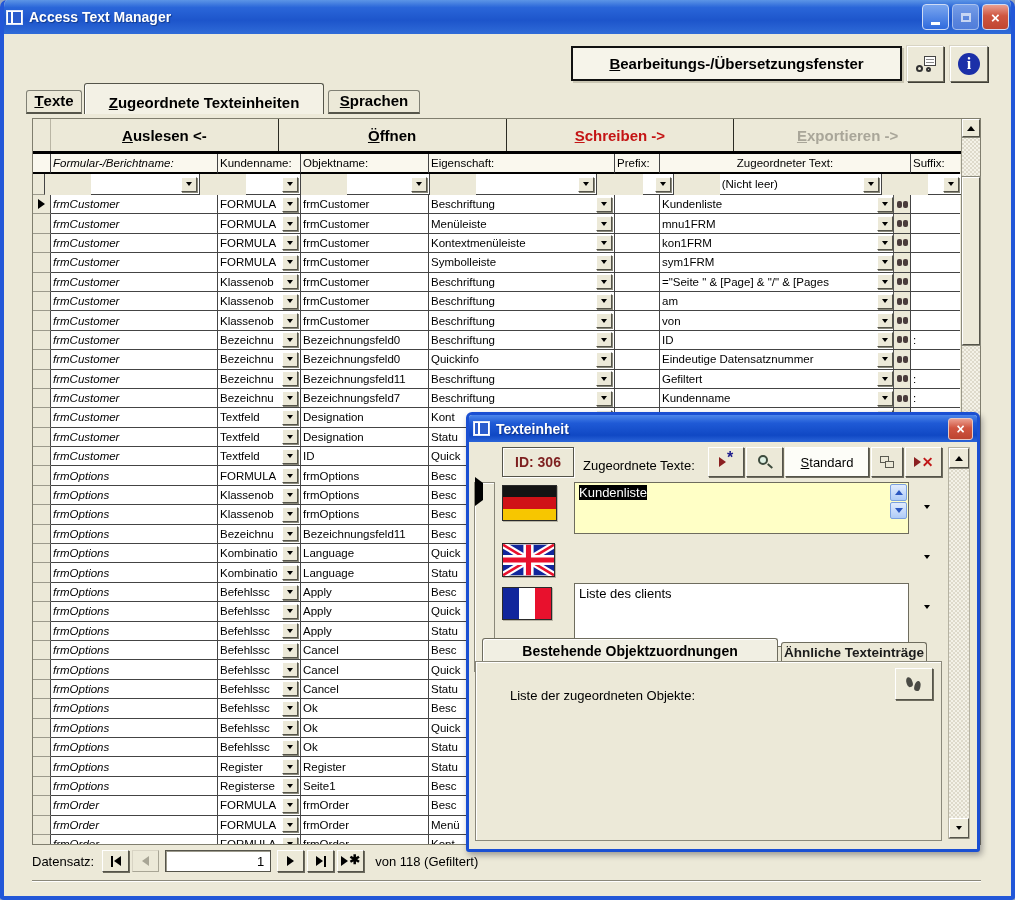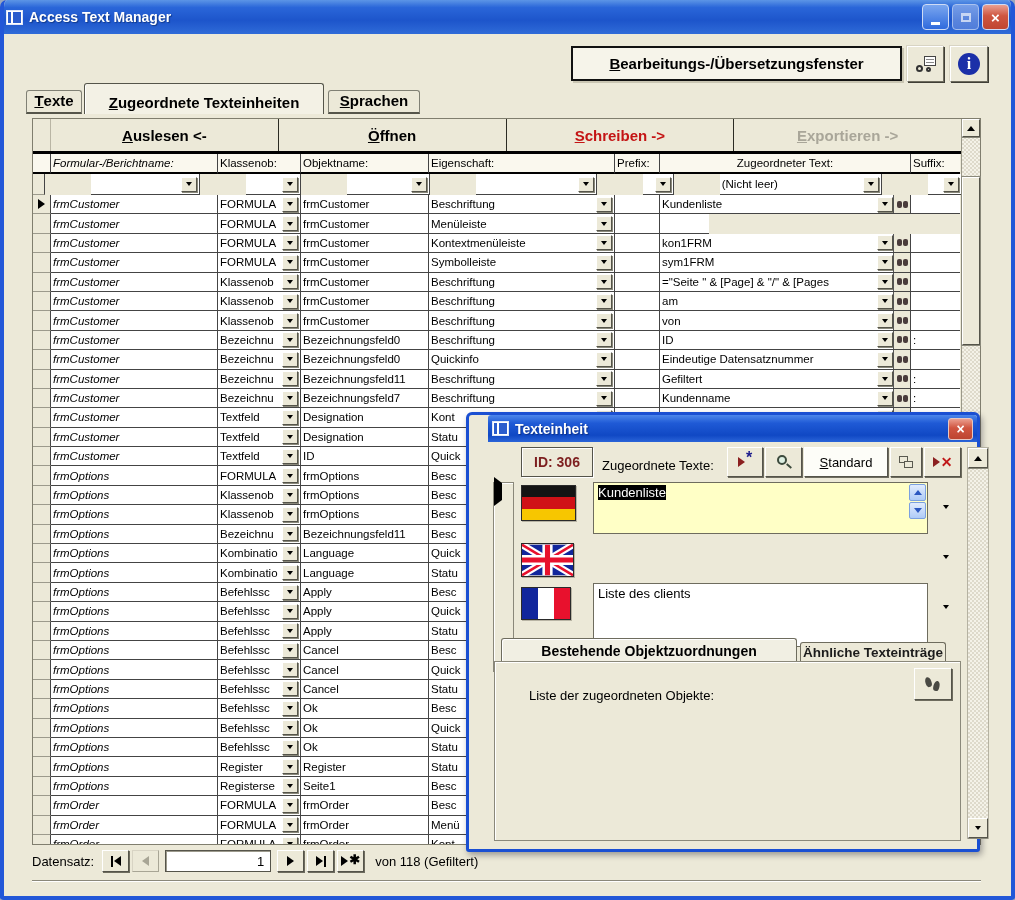--- a/index.html
+++ b/index.html
@@ -94,21 +94,21 @@
   .tri-l.dis { border-right-color:#a8a595; }
   .bar-v { width:2px; height:11px; background:#000; }
   .nav-btn.disabled { box-shadow:none; border-color:#d8d4c4 #a8a595 #a8a595 #d8d4c4; }
   .rec-input { width:106px; height:22px; border:1px solid #55544a; box-shadow:inset 1px 1px 0 #9c9a8c;
                background:#fff; font-size:13px; text-align:right; padding-right:6px; margin:0 6px 0 3px; }
   .rec-star { font-weight:bold; color:#000; font-size:13px; margin-top:-4px; }
   .recnav .info { margin-left:8px; }
   .bottom-line { position:absolute; left:28px; top:880px; width:949px; height:0; border-top:1px solid #8a887a; box-shadow:0 1px 0 #fff; }
   
   .dialog { position:absolute; left:462px; top:412px; width:514px; height:440px; border:3px solid #1a4fd2;
-            border-radius:6px 6px 3px 3px; background:#ECE9D8; box-shadow:2px 3px 6px rgba(0,0,20,.35);padding-left:19px; }
+            border-radius:6px 6px 3px 3px; background:#ECE9D8; box-shadow:2px 3px 6px rgba(0,0,20,.35); }
   .dlg-titlebar { height:27px; background:linear-gradient(180deg,#4c86ea 0%,#1f5ad6 30%,#1048c4 75%,#2a64d8 100%);
                   border-radius:3px 3px 0 0; display:flex; align-items:center; padding:0 4px; }
   .dlg-titlebar .dlg-title { color:#fff; font-weight:bold; font-size:14px; flex:1; margin-left:6px; text-shadow:1px 1px 1px #0c2f86; }
   .dlg-close { width:25px; height:22px; border-radius:3px; border:1px solid #e8c7c0;
                background:linear-gradient(180deg,#eb9f8f,#d05540 45%,#bd4530); color:#fff; font-weight:bold;
                font-size:14px; display:flex; align-items:center; justify-content:center; }
   .dlg-body { position:relative; width:100%; height:407px; background:#ECE9D8; }
   .idbox { position:absolute; left:33px; top:5px; width:72px; height:30px; background:#ECE9D8;
            border:1px solid #55544a; box-shadow:inset 1px 1px 0 #fff, 1px 1px 0 #fff; display:flex;
            align-items:center; justify-content:center; font-weight:bold; font-size:14px; color:#7d1f1f; }
@@ -217,21 +217,21 @@
       <div class="action-row">
         <span class="gutter-sp"></span>
         <div class="action-btn" style="color:#000"><u>A</u>uslesen &lt;-</div>
         <div class="action-btn" style="color:#000"><u>Ö</u>ffnen</div>
         <div class="action-btn" style="color:#c41414"><u>S</u>chreiben -&gt;</div>
         <div class="action-btn" style="color:#a9a699"><u>E</u>xportieren -&gt;</div>
       </div>
       <div class="hrow">
         <span class="c csel" style="background:#faf8ee"></span>
         <span class="c c1">Formular-/Berichtname:</span>
-        <span class="c c2">Klassenob:</span>
+        <span class="c c2">Kundenname:</span>
         <span class="c c3">Objektname:</span>
         <span class="c c4">Eigenschaft:</span>
         <span class="c c5">Prefix:</span>
         <span class="c c6">Zugeordneter Text:</span>
         <span class="c c7">Suffix:</span>
       </div>
       <div class="frow">
         <span class="c csel"></span>
         <span class="c c1">
             <span class="combo-btn">
@@ -312,20 +312,30 @@
               </span>
             </span>
     <span class="c c3">frmCustomer</span>
     <span class="c c4">
               <span style="overflow:hidden;white-space:nowrap;flex:1">Menüleiste</span>
               <span class="combo-btn">
                 <span class="arr-dn"></span>
               </span>
             </span>
     <span class="c c5"></span>
+    <span class="c c6" style="padding-right:0">
+              <span style="overflow:hidden;white-space:nowrap;flex:1">mnu1FRM</span>
+              <span class="combo-btn">
+                <span class="arr-dn"></span>
+              </span>
+              <span class="binoc-btn">
+                <i></i>
+                <i></i>
+              </span>
+            </span>
     <span class="c c7"></span>
   </div>
           <div class="trow">
     <span class="c csel"></span>
     <span class="c c1">frmCustomer</span>
     <span class="c c2">
               <span style="overflow:hidden;white-space:nowrap;flex:1">FORMULA</span>
               <span class="combo-btn">
                 <span class="arr-dn"></span>
               </span>

